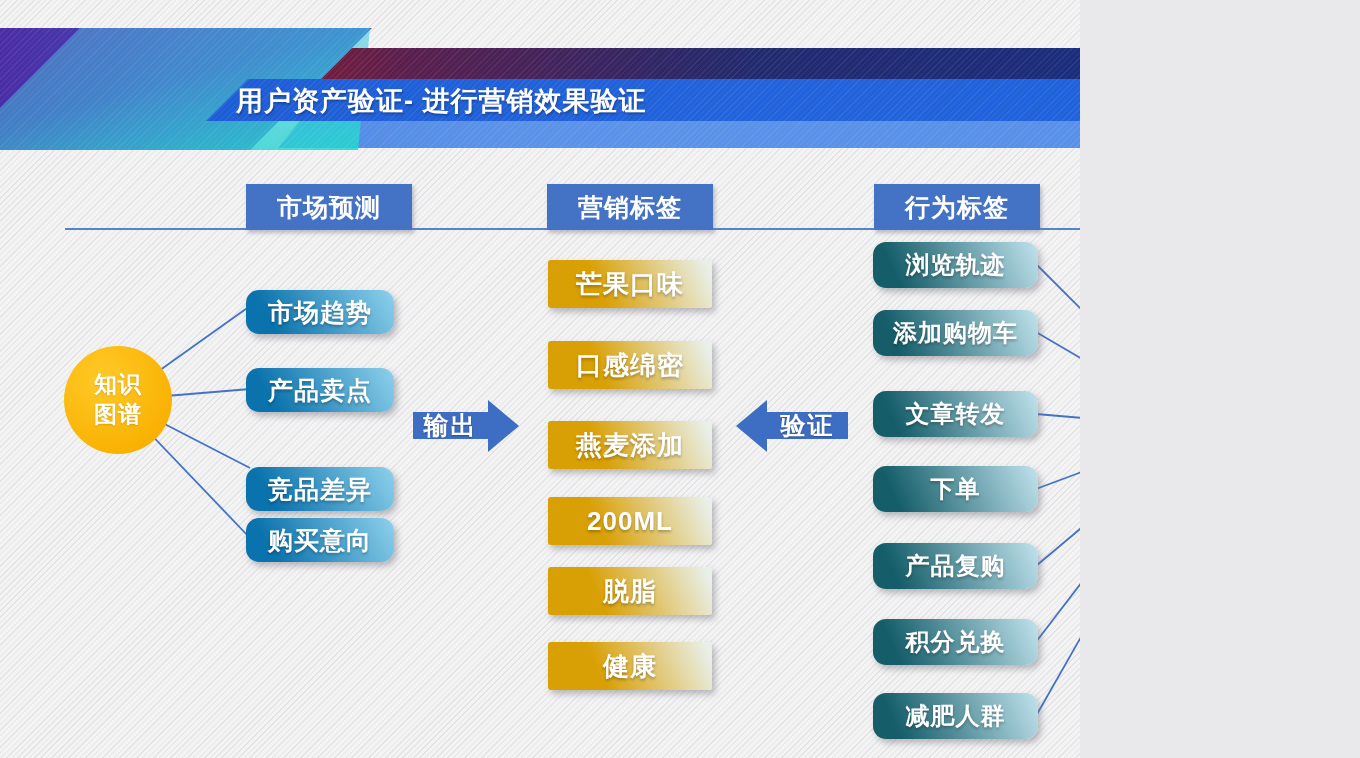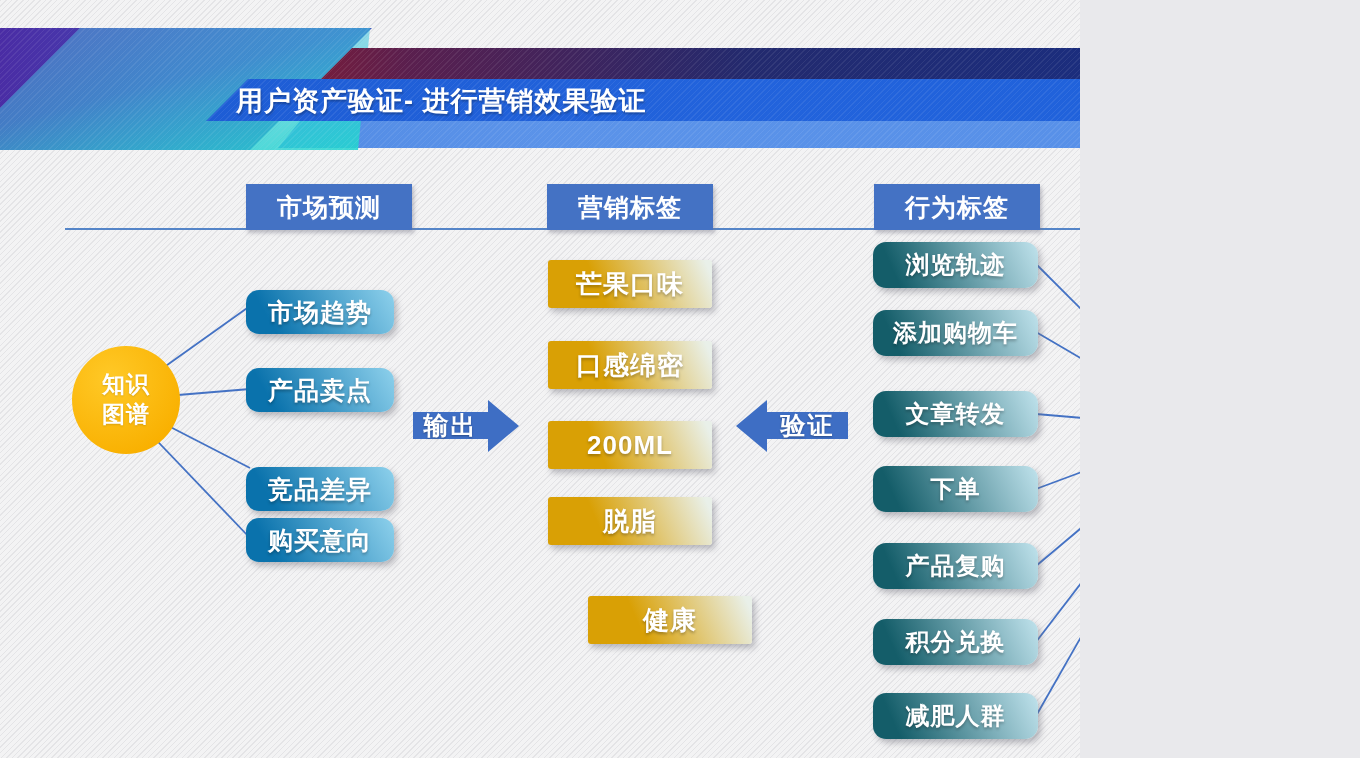--- a/index.html
+++ b/index.html
@@ -80,21 +80,21 @@
   }
   
   .connectors{position:absolute;left:0;top:0;z-index:1;}
   
   .node-circle{
     position:absolute;border-radius:50%;z-index:2;
     display:flex;flex-direction:column;align-items:center;justify-content:center;
     color:#fff;font-weight:bold;text-align:center;
   }
   .kg-circle{
-    left:72px;top:346px;width:108px;height:108px;
+    left:64px;top:346px;width:108px;height:108px;
     background:radial-gradient(circle at 35% 30%,#ffc927,#f9b000 78%);
     font-size:23px;line-height:1.3;letter-spacing:1px;
     text-shadow:0 1px 2px rgba(0,0,0,0.15);
   }
   .cdp-circle{
     left:1146px;top:374px;width:108px;height:108px;
     background:#12a7e6;font-size:30px;letter-spacing:1px;
   }
   
   .col{position:absolute;top:0;height:758px;z-index:2;}
@@ -112,22 +112,22 @@
   .col-left .box{height:44px;font-size:25px;background:linear-gradient(60deg,#0a72ac 18%,#8ed1ec 100%);}
   .col-left .box:nth-child(1){top:290px;}
   .col-left .box:nth-child(2){top:368px;}
   .col-left .box:nth-child(3){top:447px;margin-top:20px;}
   .col-left .box:nth-child(4){top:518px;}
   .col-mid .box{height:48px;font-size:26px;background:linear-gradient(66deg,#d9a005 32%,#e9f0e9 96%);border-radius:3px;}
   .col-mid .box:nth-child(1){top:260px;}
   .col-mid .box:nth-child(2){top:341px;}
   .col-mid .box:nth-child(3){top:421px;}
   .col-mid .box:nth-child(4){top:497px;}
-  .col-mid .box:nth-child(5){top:596px;margin-left:40px;}
-  .col-mid .box:nth-child(6){top:642px;padding-left:31px;}
+  .col-mid .box:nth-child(5){top:567px;}
+  .col-mid .box:nth-child(6){top:642px;}
   .col-right .box{height:46px;font-size:24px;background:linear-gradient(66deg,#145d69 15%,#badee8 97%);}
   .col-right .box:nth-child(1){top:242px;}
   .col-right .box:nth-child(2){top:310px;}
   .col-right .box:nth-child(3){top:391px;}
   .col-right .box:nth-child(4){top:466px;}
   .col-right .box:nth-child(5){top:543px;}
   .col-right .box:nth-child(6){top:619px;}
   .col-right .box:nth-child(7){top:693px;}
   
   .arrow-part{position:absolute;z-index:2;}
@@ -196,20 +196,21 @@
 
   <div class="col col-left">
       <div class="box">市场趋势</div>
       <div class="box">产品卖点</div>
       <div class="box">竞品差异</div>
       <div class="box">购买意向</div>
     </div>
   <div class="col col-mid">
       <div class="box">芒果口味</div>
       <div class="box">口感绵密</div>
+      <div class="box">燕麦添加</div>
       <div class="box">200ML</div>
       <div class="box">脱脂</div>
       <div class="box">健康</div>
     </div>
   <div class="col col-right">
       <div class="box">浏览轨迹</div>
       <div class="box">添加购物车</div>
       <div class="box">文章转发</div>
       <div class="box">下单</div>
       <div class="box">产品复购</div>

